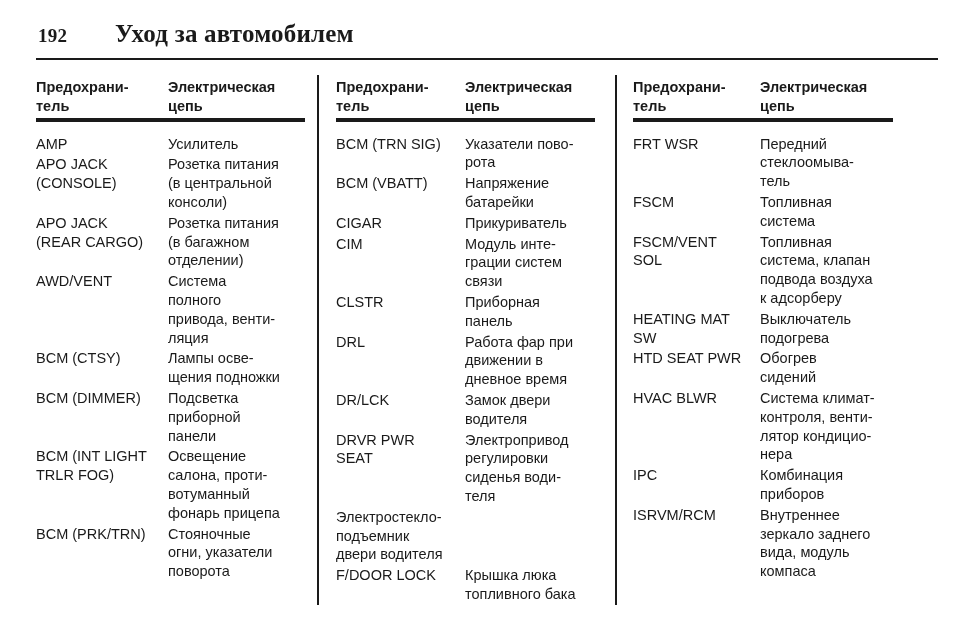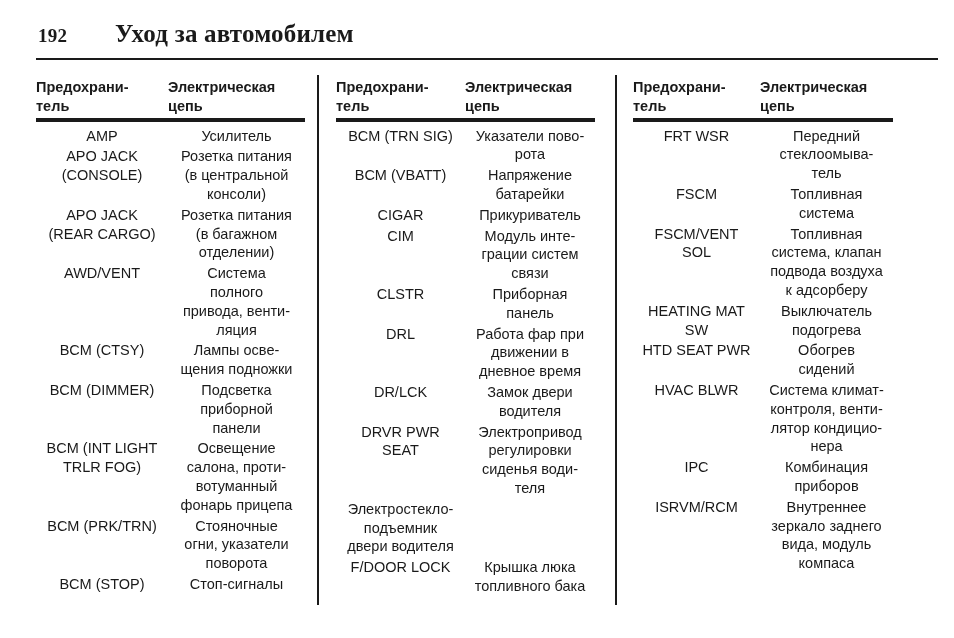--- a/index.html
+++ b/index.html
@@ -58,27 +58,26 @@
   .col1 { left: 36px;  width: 269px; --fusew: 132px; }
   .col2 { left: 336px; width: 259px; --fusew: 129px; }
   .col3 { left: 633px; width: 260px; --fusew: 127px; }
 
   .thead {
     display: grid;
     grid-template-columns: var(--fusew) 1fr;
     font-weight: bold;
     border-bottom: 4px solid #1a1a1a;
     padding-bottom: 2px;
-    margin-bottom: 5px;
+    margin-bottom: 13px;
   }
   .tr {
     display: grid;
     grid-template-columns: var(--fusew) 1fr;
     padding-bottom: 2px;
-    text-align: center;
   }
   .th, .td {
     white-space: pre-line;
   }
 </style>
 </head>
 <body>
 
 <div class="page-header">
   <span>192</span>
@@ -141,24 +140,20 @@
 салона, проти-
 вотуманный
 фонарь прицепа</div>
       </div>
       <div class="tr">
         <div class="td">BCM (PRK/TRN)</div>
         <div class="td">Стояночные
 огни, указатели
 поворота</div>
       </div>
-      <div class="tr">
-        <div class="td">BCM (STOP)</div>
-        <div class="td">Стоп-сигналы</div>
-      </div>
     </div>
 </section>
 
 <section class="fuse-table col2">
   <div class="thead">
     <div class="th">Предохрани-
 тель</div>
     <div class="th">Электрическая
 цепь</div>
   </div>

